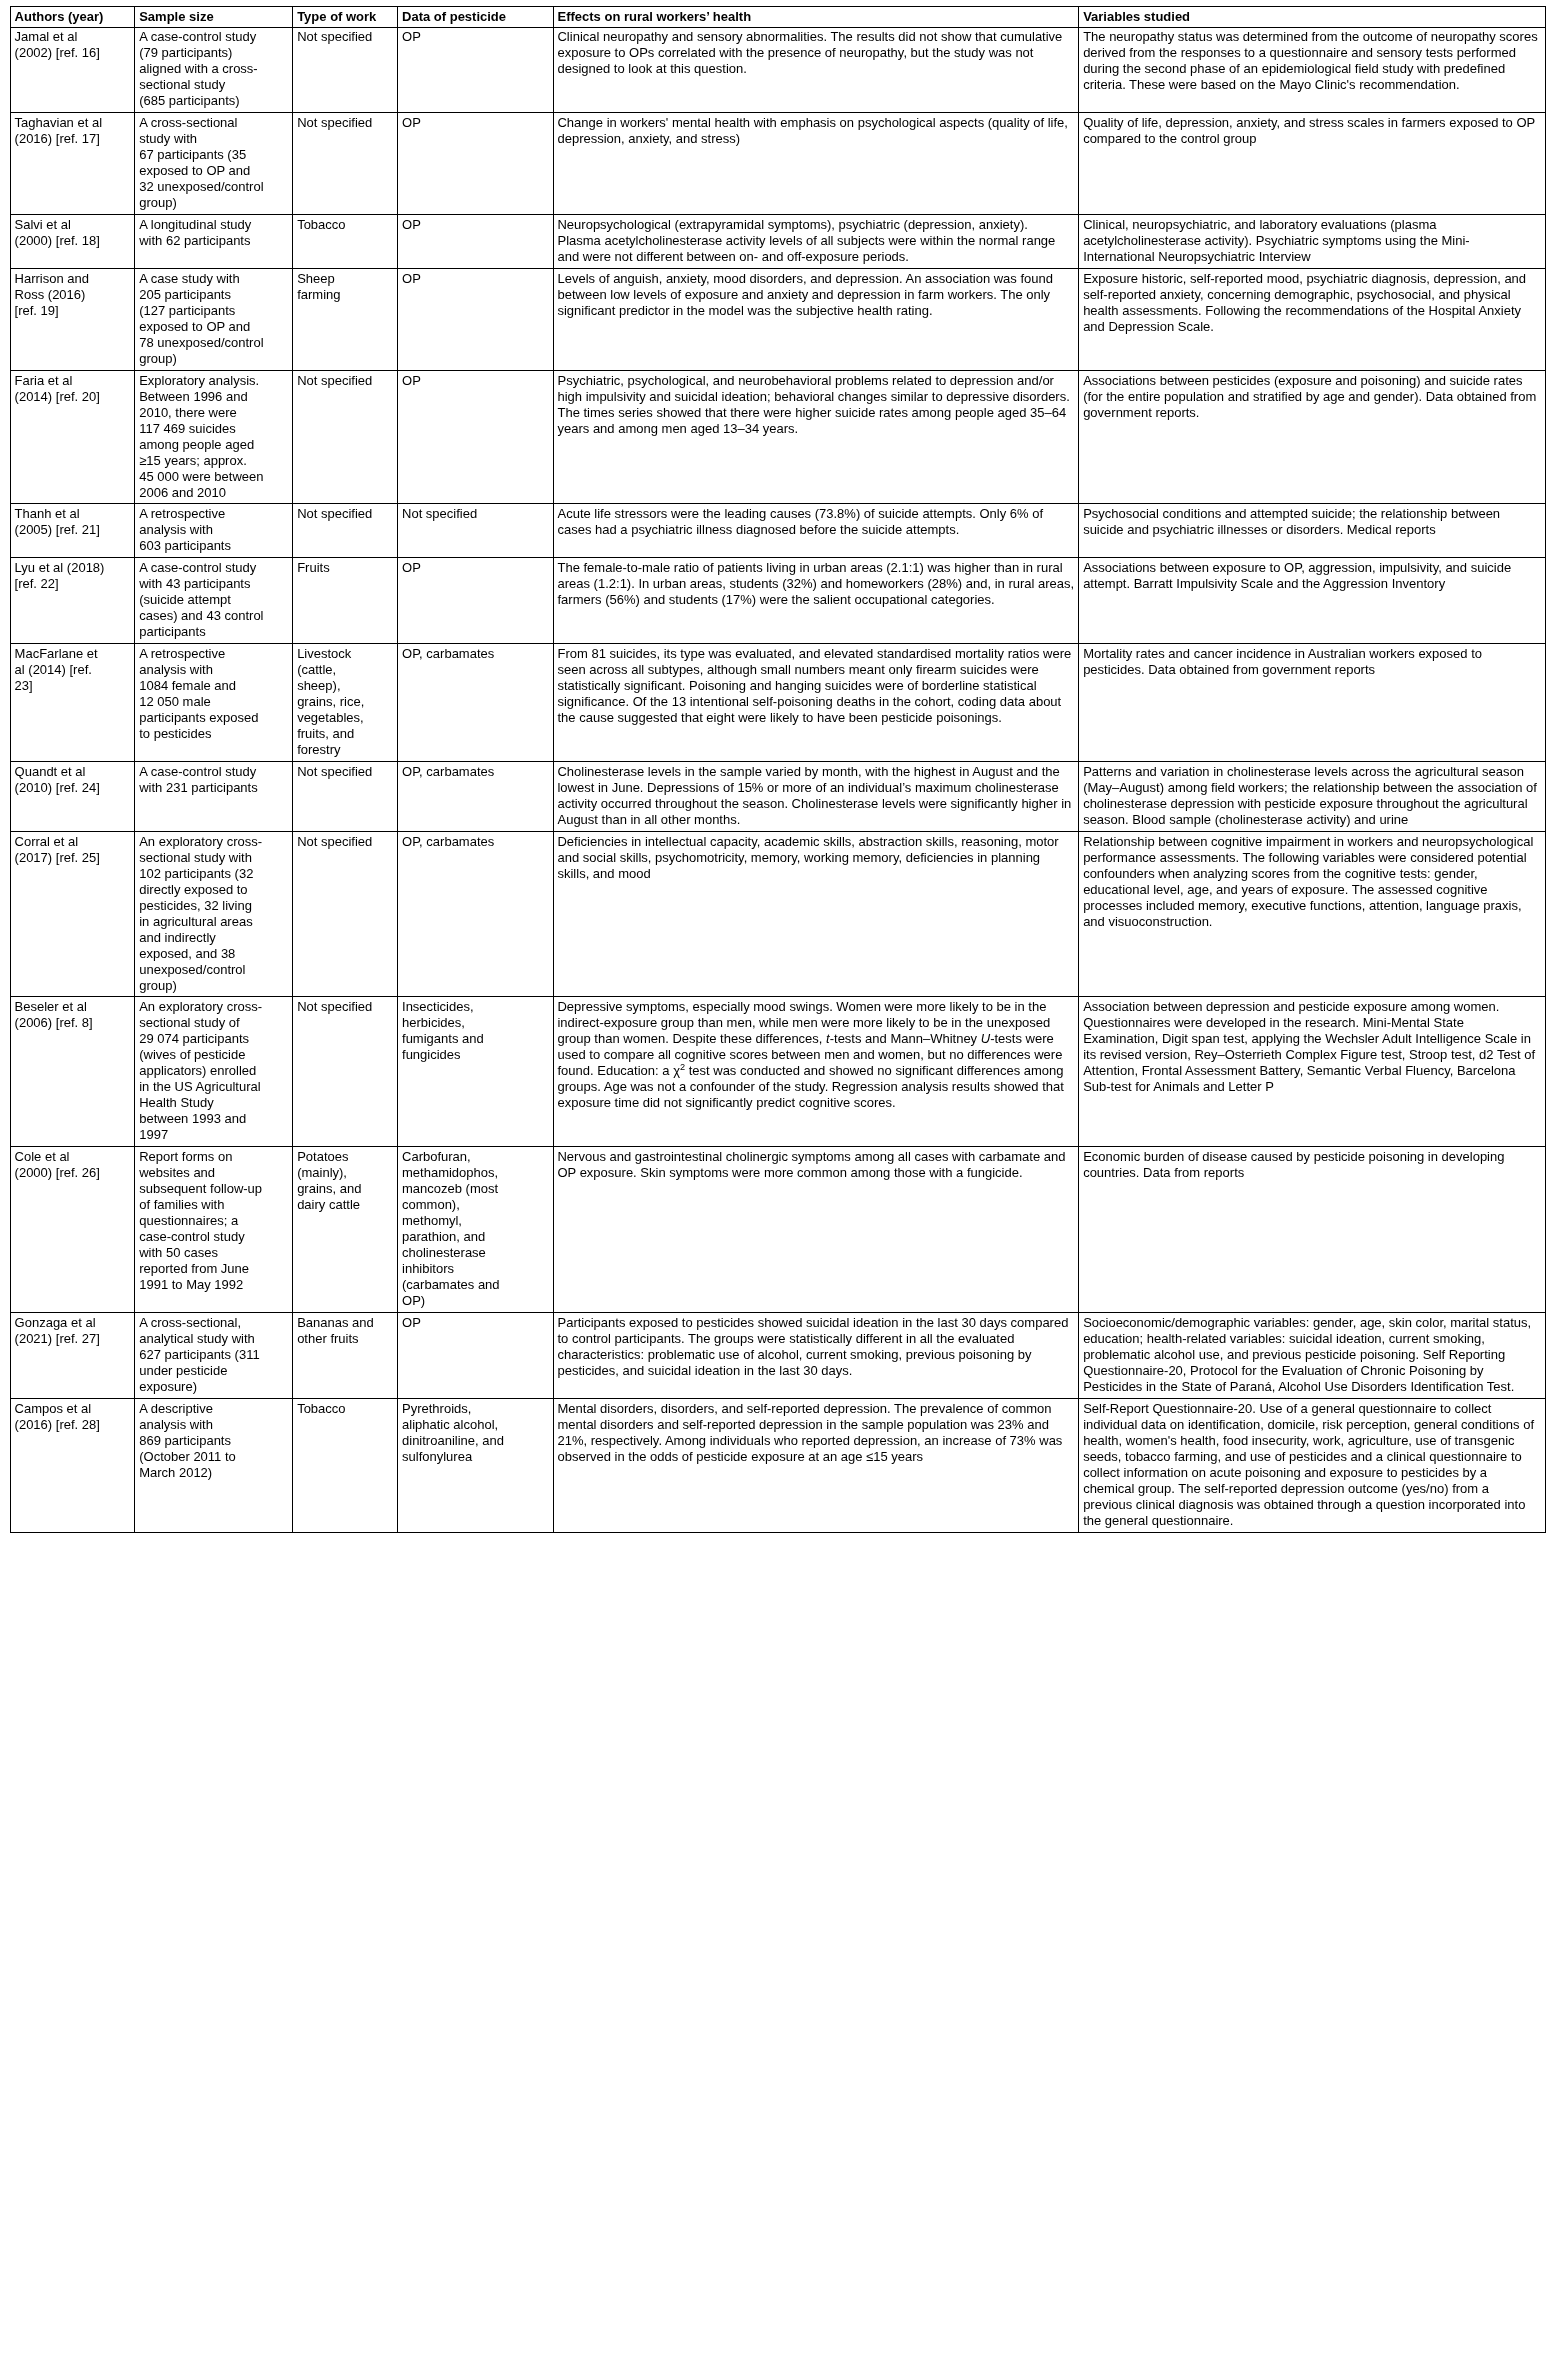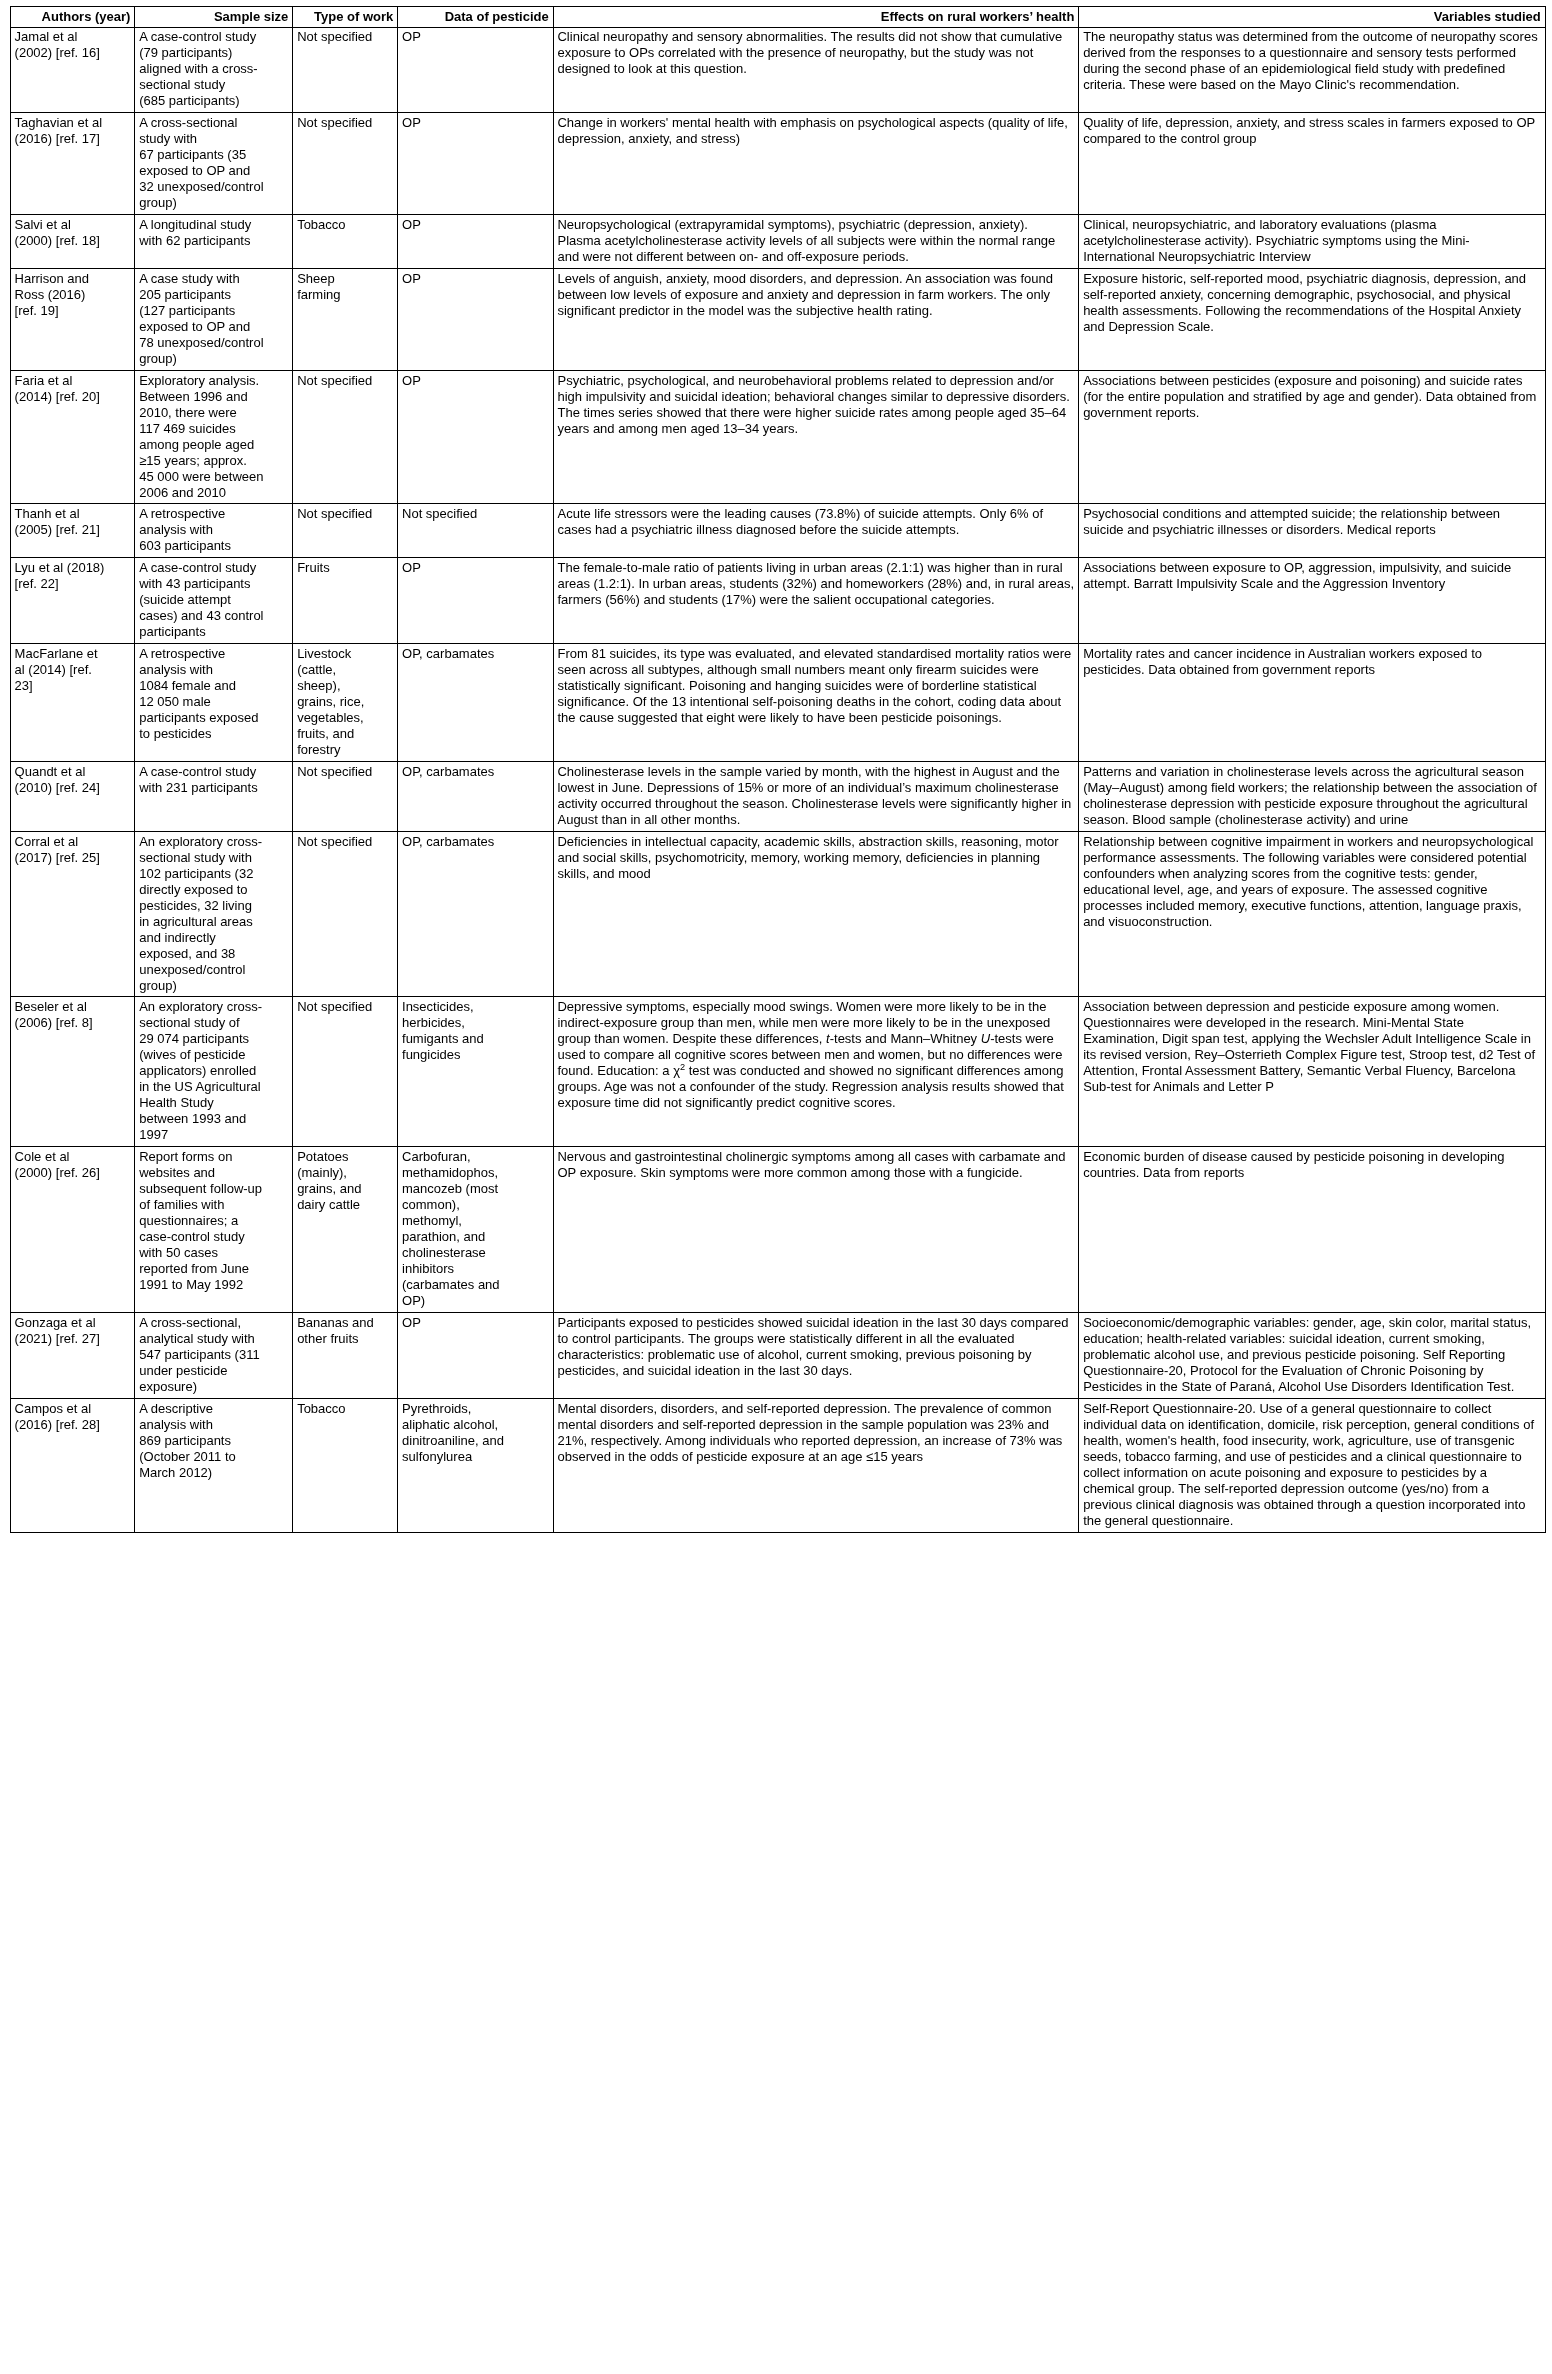--- a/index.html
+++ b/index.html
@@ -36,21 +36,21 @@
     vertical-align: top;
     text-align: left;
     padding: 1.9px 3.9px 2.9px 3.9px;
     font-size: 13px;
     line-height: 16px;
     word-wrap: break-word;
     overflow-wrap: break-word;
   }
   table.study-table thead th {
     font-weight: bold;
-    text-align: right;
+    text-align: left;
     padding-top: 1.9px;
     padding-bottom: 1.9px;
     white-space: nowrap;
   }
   table.study-table tbody td {
     font-weight: normal;
   }
   .cell-text {
     display: block;
     white-space: pre-wrap;
@@ -430,21 +430,21 @@
           </td>
         </tr>
         <tr>
           <td class="col-authors">
             <span class="cell-text">Gonzaga et al
 (2021) [ref. 27]</span>
           </td>
           <td class="col-sample">
             <span class="cell-text">A cross-sectional,
 analytical study with
-547 participants (311
+627 participants (311
 under pesticide
 exposure)</span>
           </td>
           <td class="col-crop">
             <span class="cell-text">Bananas and
 other fruits</span>
           </td>
           <td class="col-pesticide">
             <span class="cell-text">OP</span>
           </td>

